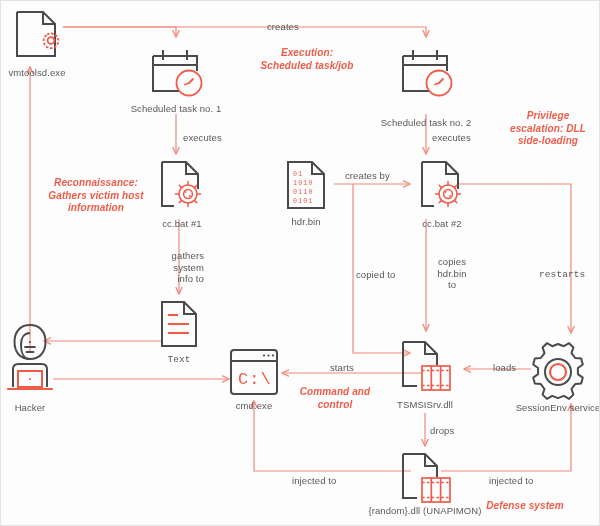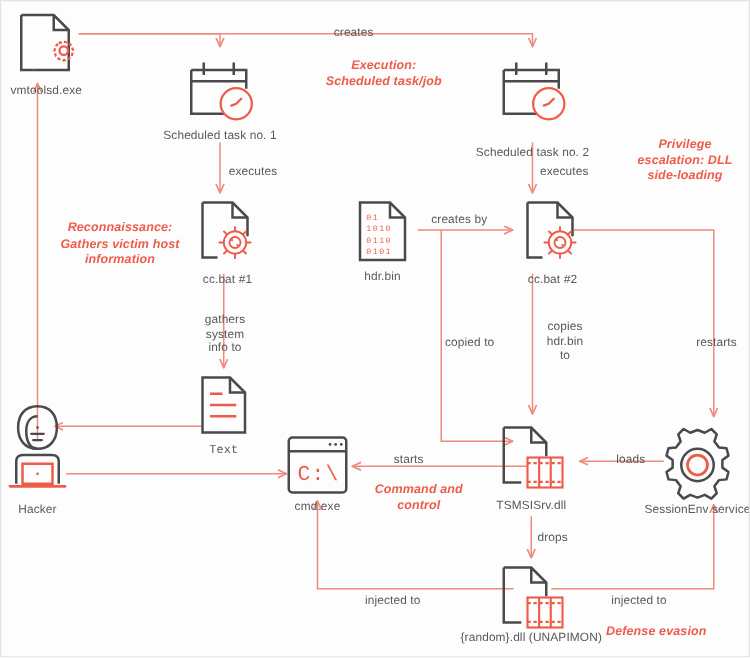--- a/index.html
+++ b/index.html
@@ -318,39 +318,39 @@
       </svg>
     </span>
     <span class="nlabel" style="top:55px;">{random}.dll
 (UNAPIMON)</span>
   </div>
 
   <div class="edge-label" style="left:266px; top:20px;">creates</div>
   <div class="edge-label" style="left:182px; top:131px;">executes</div>
   <div class="edge-label" style="left:431px; top:131px;">executes</div>
   <div class="edge-label" style="left:344px; top:169px;">creates by</div>
-  <div class="edge-label" style="left:155px; top:249px; width:48px;">gathers
+  <div class="edge-label" style="left:155px; top:249px; width:48px;text-align:right;">gathers
 system
 info to</div>
   <div class="edge-label" style="left:355px; top:268px;">copied to</div>
   <div class="edge-label" style="left:430px; top:255px; width:42px;">copies
 hdr.bin
 to</div>
-  <div class="edge-label" style="left:556px; top:268px;">restarts</div>
-  <div class="edge-label" style="left:314px; top:361px;">starts</div>
+  <div class="edge-label" style="left:538px; top:268px;font-family:Liberation Mono, monospace;">restarts</div>
+  <div class="edge-label" style="left:329px; top:361px;">starts</div>
   <div class="edge-label" style="left:492px; top:361px;">loads</div>
   <div class="edge-label" style="left:429px; top:424px;">drops</div>
   <div class="edge-label" style="left:291px; top:474px;">injected to</div>
   <div class="edge-label" style="left:488px; top:474px;">injected to</div>
 
   <div class="phase" style="left:246px; top:46px; width:120px;">Execution:
 Scheduled task/job</div>
   <div class="phase" style="left:497px; top:109px; width:100px;">Privilege
 escalation: DLL
 side-loading</div>
   <div class="phase" style="left:32px; top:176px; width:126px;">Reconnaissance:
 Gathers victim host
 information</div>
   <div class="phase" style="left:289px; top:385px; width:90px;">Command and
 control</div>
-  <div class="phase" style="left:469px; top:499px; width:110px;">Defense evasion</div>
+  <div class="phase" style="left:469px; top:499px; width:110px;">Defense system</div>
 
 </div>
 
 </body></html>

